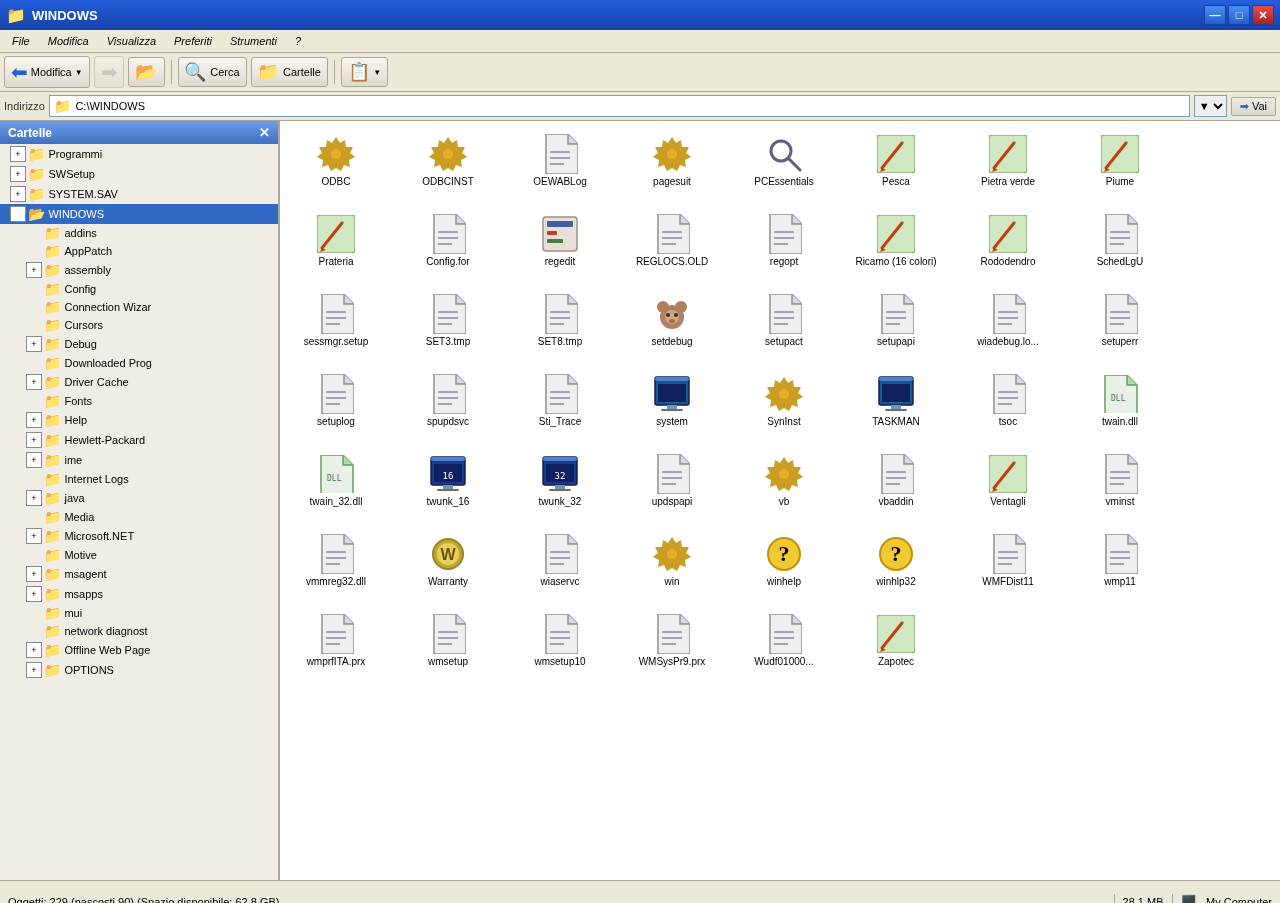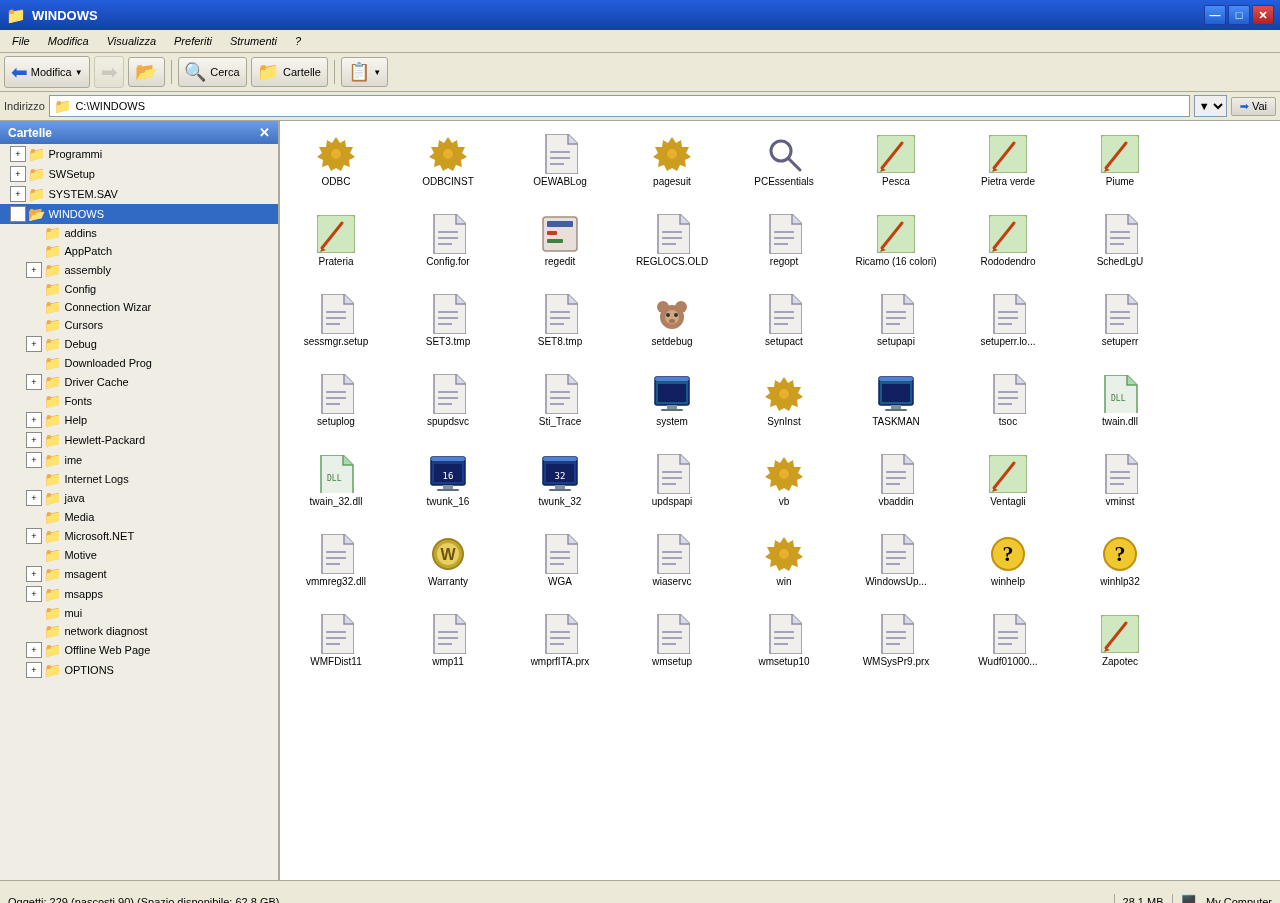--- a/index.html
+++ b/index.html
@@ -679,21 +679,21 @@
         <div class="file-item">
           <div class="file-icon">
             <svg width="36" height="40" viewBox="0 0 36 40">
               <path d="M4,0 L26,0 L36,10 L36,40 L4,40 Z" fill="#f0efec" stroke="#9090a0" stroke-width="1.5"></path>
               <path d="M26,0 L26,10 L36,10" fill="#d8d8e8" stroke="#9090a0" stroke-width="1.5"></path>
               <line x1="8" y1="18" x2="28" y2="18" stroke="#8888aa" stroke-width="1.5"></line>
               <line x1="8" y1="24" x2="28" y2="24" stroke="#8888aa" stroke-width="1.5"></line>
               <line x1="8" y1="30" x2="22" y2="30" stroke="#8888aa" stroke-width="1.5"></line>
             </svg>
           </div>
-          <span class="file-name">setuperr.lo...</span>
+          <span class="file-name">wiadebug.lo...</span>
         </div>
         <div class="file-item">
           <div class="file-icon">
             <svg width="36" height="40" viewBox="0 0 36 40">
               <path d="M4,0 L26,0 L36,10 L36,40 L4,40 Z" fill="#f0efec" stroke="#9090a0" stroke-width="1.5"></path>
               <path d="M26,0 L26,10 L36,10" fill="#d8d8e8" stroke="#9090a0" stroke-width="1.5"></path>
               <line x1="8" y1="18" x2="28" y2="18" stroke="#8888aa" stroke-width="1.5"></line>
               <line x1="8" y1="24" x2="28" y2="24" stroke="#8888aa" stroke-width="1.5"></line>
               <line x1="8" y1="30" x2="22" y2="30" stroke="#8888aa" stroke-width="1.5"></line>
             </svg>
@@ -909,55 +909,31 @@
         <div class="file-item">
           <div class="file-icon">
             <svg width="36" height="40" viewBox="0 0 36 40">
               <path d="M4,0 L26,0 L36,10 L36,40 L4,40 Z" fill="#f0efec" stroke="#9090a0" stroke-width="1.5"></path>
               <path d="M26,0 L26,10 L36,10" fill="#d8d8e8" stroke="#9090a0" stroke-width="1.5"></path>
               <line x1="8" y1="18" x2="28" y2="18" stroke="#8888aa" stroke-width="1.5"></line>
               <line x1="8" y1="24" x2="28" y2="24" stroke="#8888aa" stroke-width="1.5"></line>
               <line x1="8" y1="30" x2="22" y2="30" stroke="#8888aa" stroke-width="1.5"></line>
             </svg>
           </div>
-          <span class="file-name">WGA</span>
-        </div>
-        <div class="file-item">
-          <div class="file-icon">
-            <svg width="36" height="40" viewBox="0 0 36 40">
-              <path d="M4,0 L26,0 L36,10 L36,40 L4,40 Z" fill="#f0efec" stroke="#9090a0" stroke-width="1.5"></path>
-              <path d="M26,0 L26,10 L36,10" fill="#d8d8e8" stroke="#9090a0" stroke-width="1.5"></path>
-              <line x1="8" y1="18" x2="28" y2="18" stroke="#8888aa" stroke-width="1.5"></line>
-              <line x1="8" y1="24" x2="28" y2="24" stroke="#8888aa" stroke-width="1.5"></line>
-              <line x1="8" y1="30" x2="22" y2="30" stroke="#8888aa" stroke-width="1.5"></line>
-            </svg>
-          </div>
           <span class="file-name">wiaservc</span>
         </div>
         <div class="file-item">
           <div class="file-icon">
             <svg width="38" height="38" viewBox="0 0 38 38">
               <rect width="38" height="38" fill="none"></rect>
               <polygon points="19,2 23,8 28,5 29,12 36,12 33,18 38,22 32,25 33,32 27,30 24,36 19,33 14,36 11,30 5,32 6,25 0,22 5,18 2,12 9,12 10,5 15,8" fill="#c8920a" opacity="0.9"></polygon>
               <circle cx="19" cy="19" r="5" fill="#e8b030"></circle>
             </svg>
           </div>
           <span class="file-name">win</span>
-        </div>
-        <div class="file-item">
-          <div class="file-icon">
-            <svg width="36" height="40" viewBox="0 0 36 40">
-              <path d="M4,0 L26,0 L36,10 L36,40 L4,40 Z" fill="#f0efec" stroke="#9090a0" stroke-width="1.5"></path>
-              <path d="M26,0 L26,10 L36,10" fill="#d8d8e8" stroke="#9090a0" stroke-width="1.5"></path>
-              <line x1="8" y1="18" x2="28" y2="18" stroke="#8888aa" stroke-width="1.5"></line>
-              <line x1="8" y1="24" x2="28" y2="24" stroke="#8888aa" stroke-width="1.5"></line>
-              <line x1="8" y1="30" x2="22" y2="30" stroke="#8888aa" stroke-width="1.5"></line>
-            </svg>
-          </div>
-          <span class="file-name">WindowsUp...</span>
         </div>
         <div class="file-item">
           <div class="file-icon">
             <svg width="38" height="38" viewBox="0 0 38 38">
               <circle cx="19" cy="19" r="16" fill="#f0c830" stroke="#c09010" stroke-width="2"></circle>
               <text x="19" y="26" text-anchor="middle" fill="#8060000" font-size="22" font-weight="bold" font-family="serif">?</text>
             </svg>
           </div>
           <span class="file-name">winhelp</span>
         </div>

